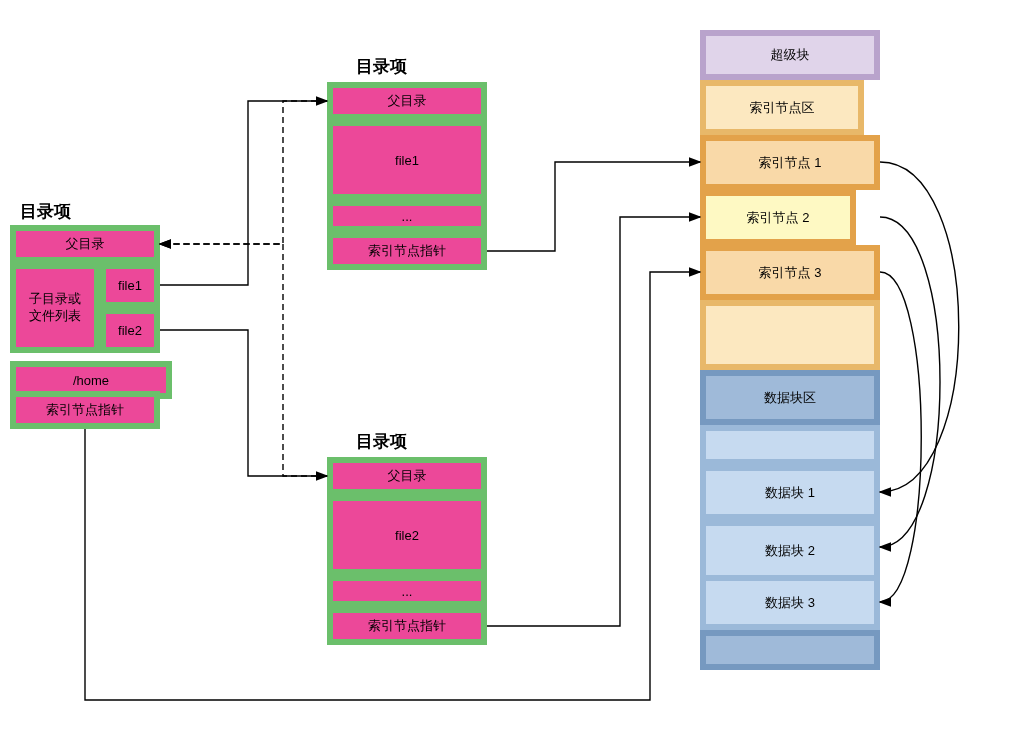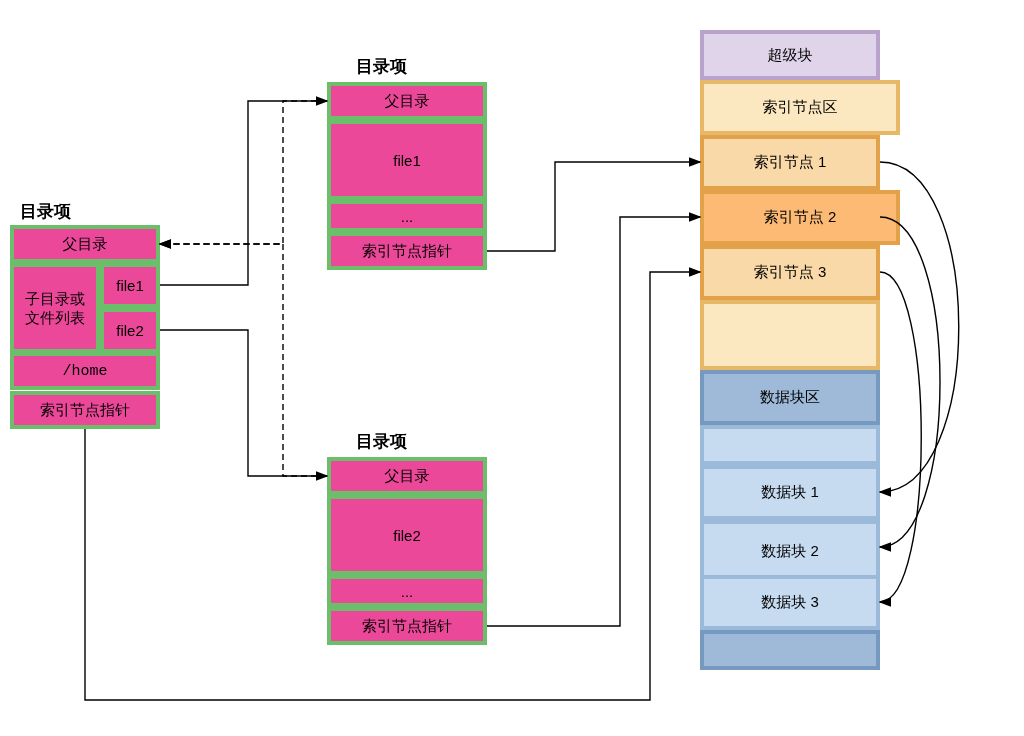--- a/index.html
+++ b/index.html
@@ -1,51 +1,51 @@
 <!DOCTYPE html>
 <html><head>
 <meta charset="utf-8">
 <style>
   html, body { margin: 0; padding: 0; font-family: "Helvetica Neue", Arial, sans-serif; }
   body { width: 1024px; height: 736px; position: relative; background: #fff; }
-  .box { position: absolute; border: 4px solid #d946ef; box-sizing: border-box; display: flex; align-items: center; justify-content: center; font-size: 15px; }
+  .box { position: absolute; border: 6px solid #d946ef; box-sizing: border-box; display: flex; align-items: center; justify-content: center; font-size: 13px; }
   .title { position: absolute; font-weight: bold; font-size: 17px; }
   .green { background: #ec4899; border-color: #6bbf6b; }
   svg.arrows { position: absolute; top:0; left:0; width:1024px; height:736px; pointer-events:none; }
 </style>
 </head>
 <body>
 
 <div class="title" style="left:20px; top:200px;">目录项</div>
 <div class="title" style="left:356px; top:55px;">目录项</div>
 <div class="title" style="left:356px; top:430px;">目录项</div>
 
 <div class="box green" style="left:10px; top:225px; width:150px; height:38px;">父目录</div>
 <div class="box green" style="left:10px; top:263px; width:90px; height:90px; white-space:pre; text-align:center; line-height:1.3;">子目录或
 文件列表</div>
 <div class="box green" style="left:100px; top:263px; width:60px; height:45px;">file1</div>
 <div class="box green" style="left:100px; top:308px; width:60px; height:45px;">file2</div>
-<div class="box green" style="left:10px; top:352px; width:150px; height:38px;font-family:Liberation Mono, monospace;">/home</div>
+<div class="box green" style="left:10px; top:361px; width:162px; height:38px;">/home</div>
 <div class="box green" style="left:10px; top:391px; width:150px; height:38px;">索引节点指针</div>
 
 <div class="box green" style="left:327px; top:82px; width:160px; height:38px;">父目录</div>
 <div class="box green" style="left:327px; top:120px; width:160px; height:80px;">file1</div>
 <div class="box green" style="left:327px; top:200px; width:160px; height:32px;">...</div>
 <div class="box green" style="left:327px; top:232px; width:160px; height:38px;">索引节点指针</div>
 
 <div class="box green" style="left:327px; top:457px; width:160px; height:38px;">父目录</div>
 <div class="box green" style="left:327px; top:495px; width:160px; height:80px;">file2</div>
 <div class="box green" style="left:327px; top:575px; width:160px; height:32px;">...</div>
 <div class="box green" style="left:327px; top:607px; width:160px; height:38px;">索引节点指针</div>
 
 <div class="box" style="left:700px; top:30px; width:180px; height:50px; background:#e0d4ea; border-color:#b9a3cc;">超级块</div>
 
-<div class="box" style="left:700px; top:80px; width:200px; height:55px; background:#fce8c0; border-color:#e8b869;">索引节点区</div>
+<div class="box" style="left:700px; top:80px; width:164px; height:55px; background:#fce8c0; border-color:#e8b869;">索引节点区</div>
 <div class="box" style="left:700px; top:135px; width:180px; height:55px; background:#f9d9a8; border-color:#e3a24a;">索引节点 1</div>
-<div class="box" style="left:700px; top:190px; width:200px; height:55px; background:#fdba74; border-color:#e3a24a;">索引节点 2</div>
+<div class="box" style="left:700px; top:190px; width:156px; height:55px; background:#fef9c3; border-color:#e3a24a;">索引节点 2</div>
 <div class="box" style="left:700px; top:245px; width:180px; height:55px; background:#f9d9a8; border-color:#e3a24a;">索引节点 3</div>
 <div class="box" style="left:700px; top:300px; width:180px; height:70px; background:#fce8c0; border-color:#e8b869;"></div>
 
 <div class="box" style="left:700px; top:370px; width:180px; height:55px; background:#9fbad9; border-color:#7699c0;">数据块区</div>
 <div class="box" style="left:700px; top:425px; width:180px; height:40px; background:#c6daf0; border-color:#9bb9d9;"></div>
 <div class="box" style="left:700px; top:465px; width:180px; height:55px; background:#c6daf0; border-color:#9bb9d9;">数据块 1</div>
 <div class="box" style="left:700px; top:520px; width:180px; height:62px; background:#c6daf0; border-color:#9bb9d9;">数据块 2</div>
 <div class="box" style="left:700px; top:575px; width:180px; height:55px; background:#c6daf0; border-color:#9bb9d9;">数据块 3</div>
 <div class="box" style="left:700px; top:630px; width:180px; height:40px; background:#9fbad9; border-color:#7699c0;"></div>
 

